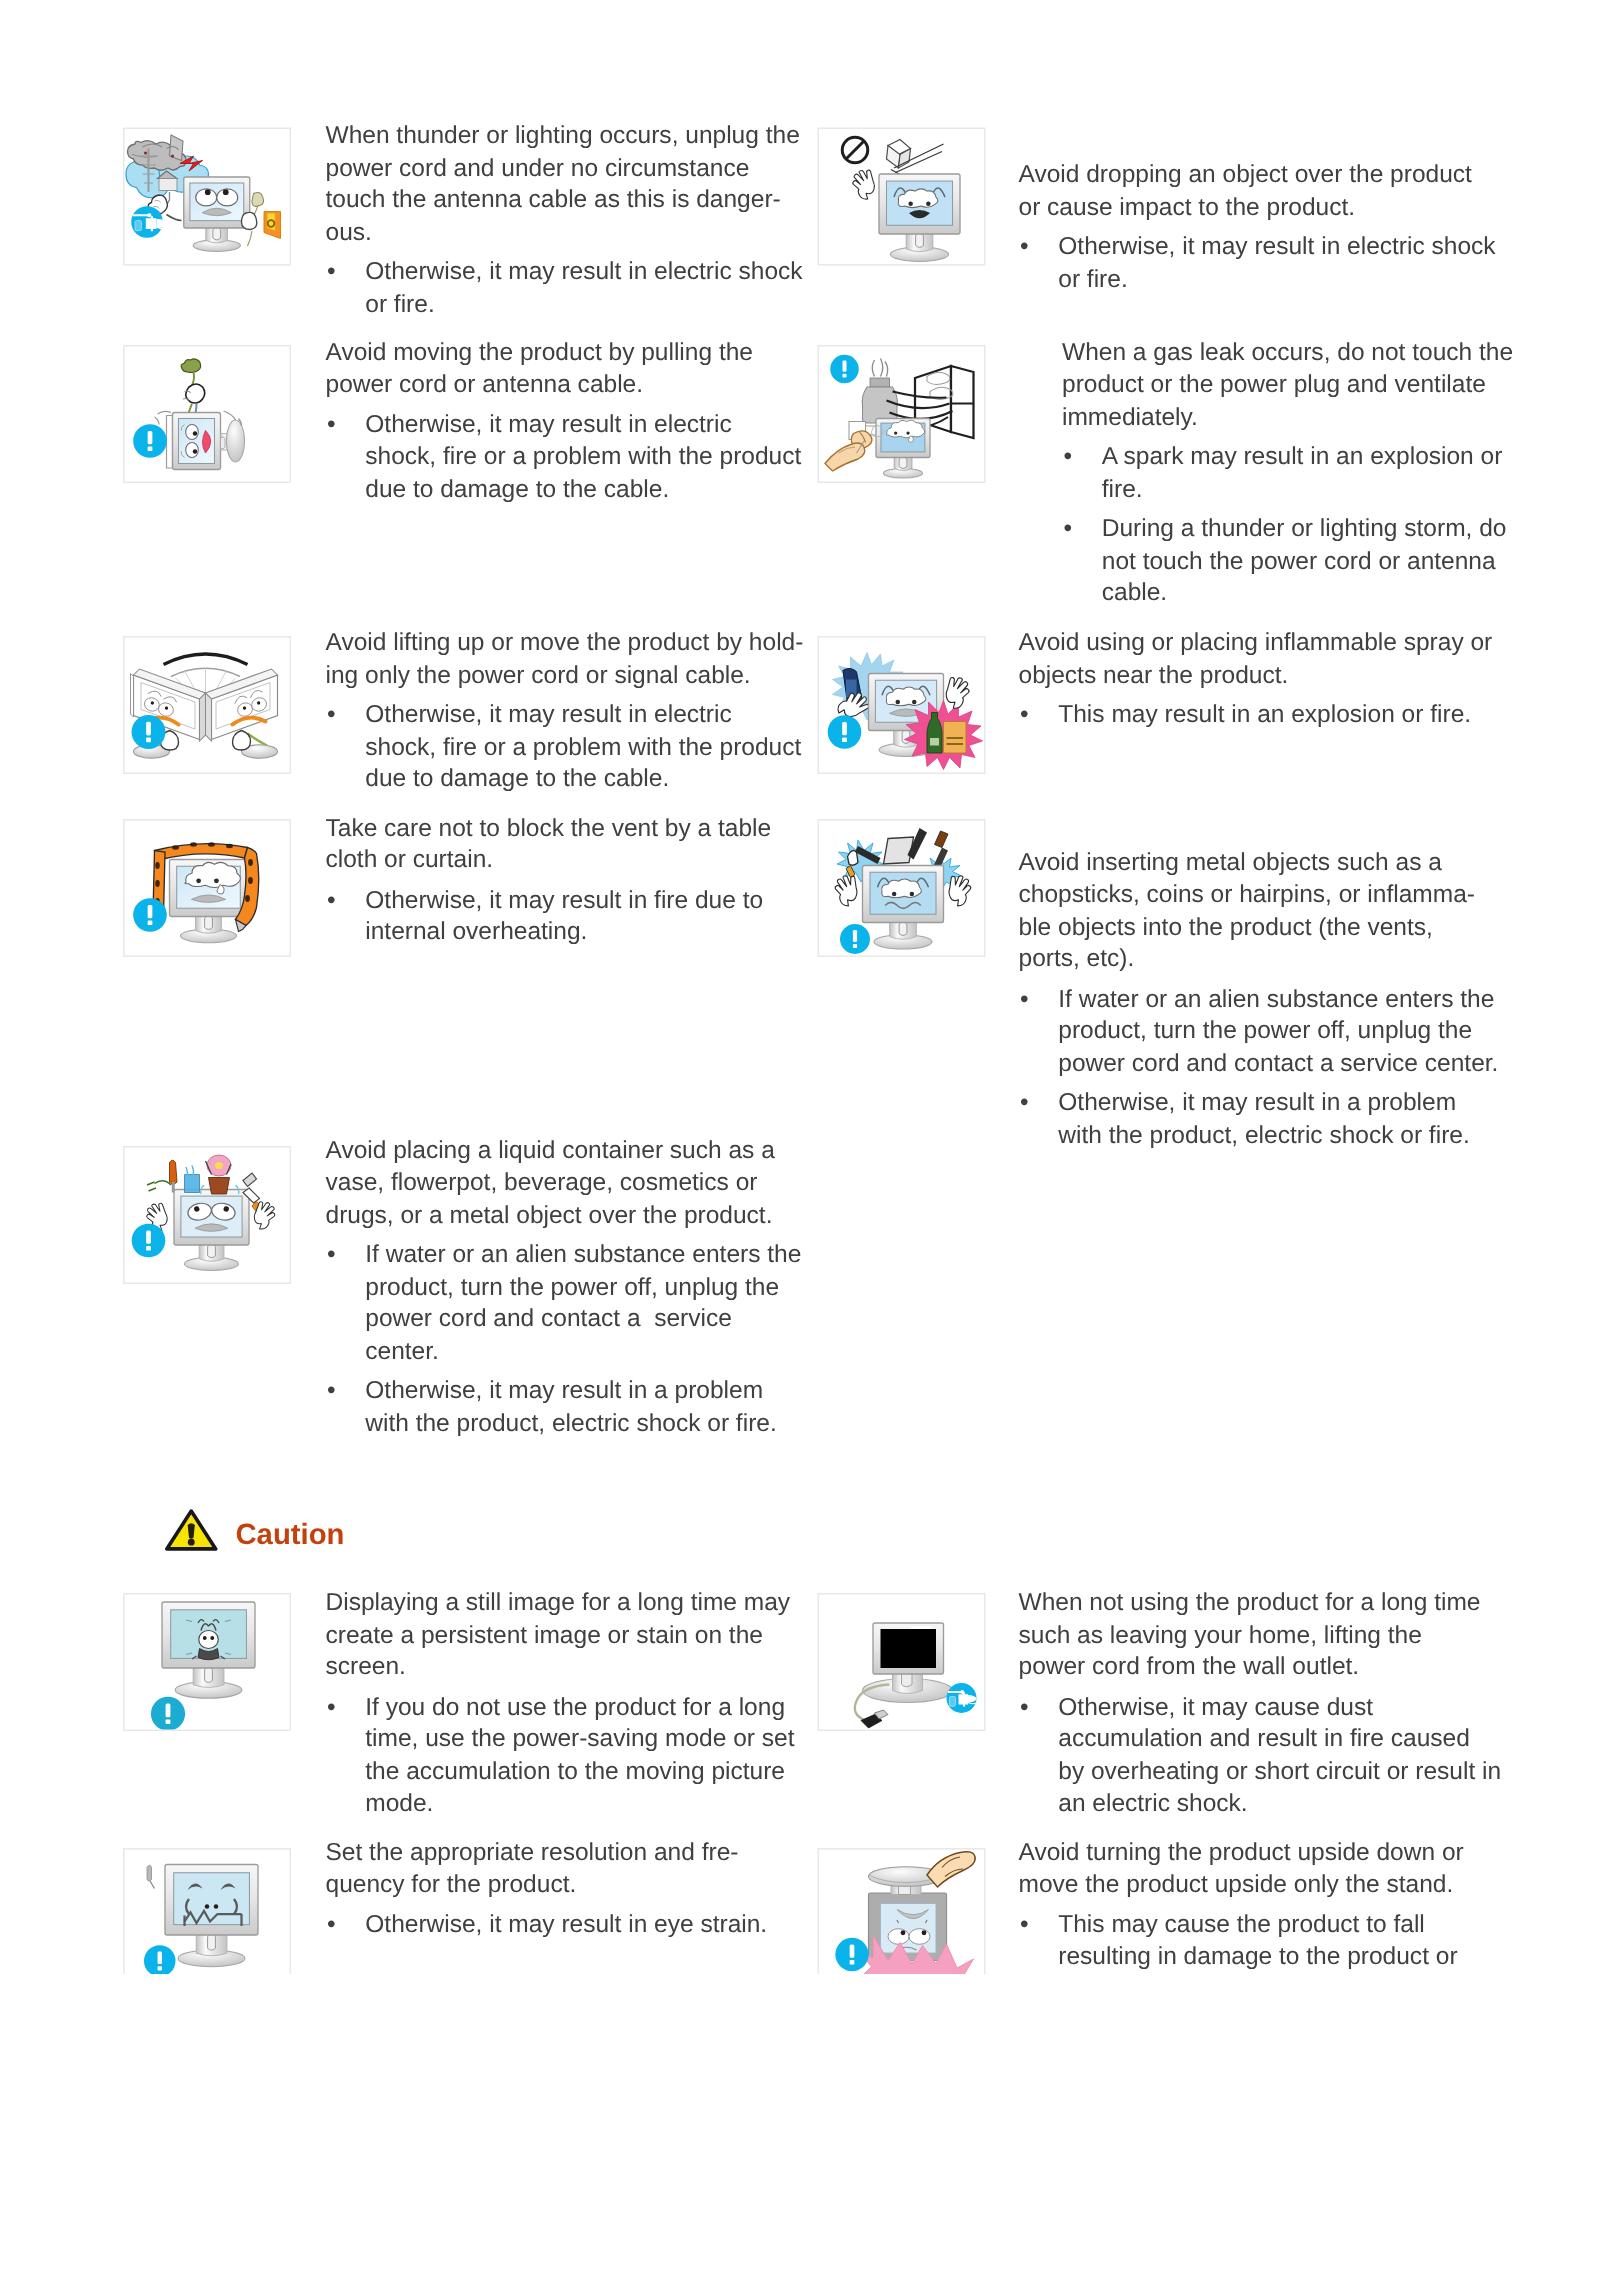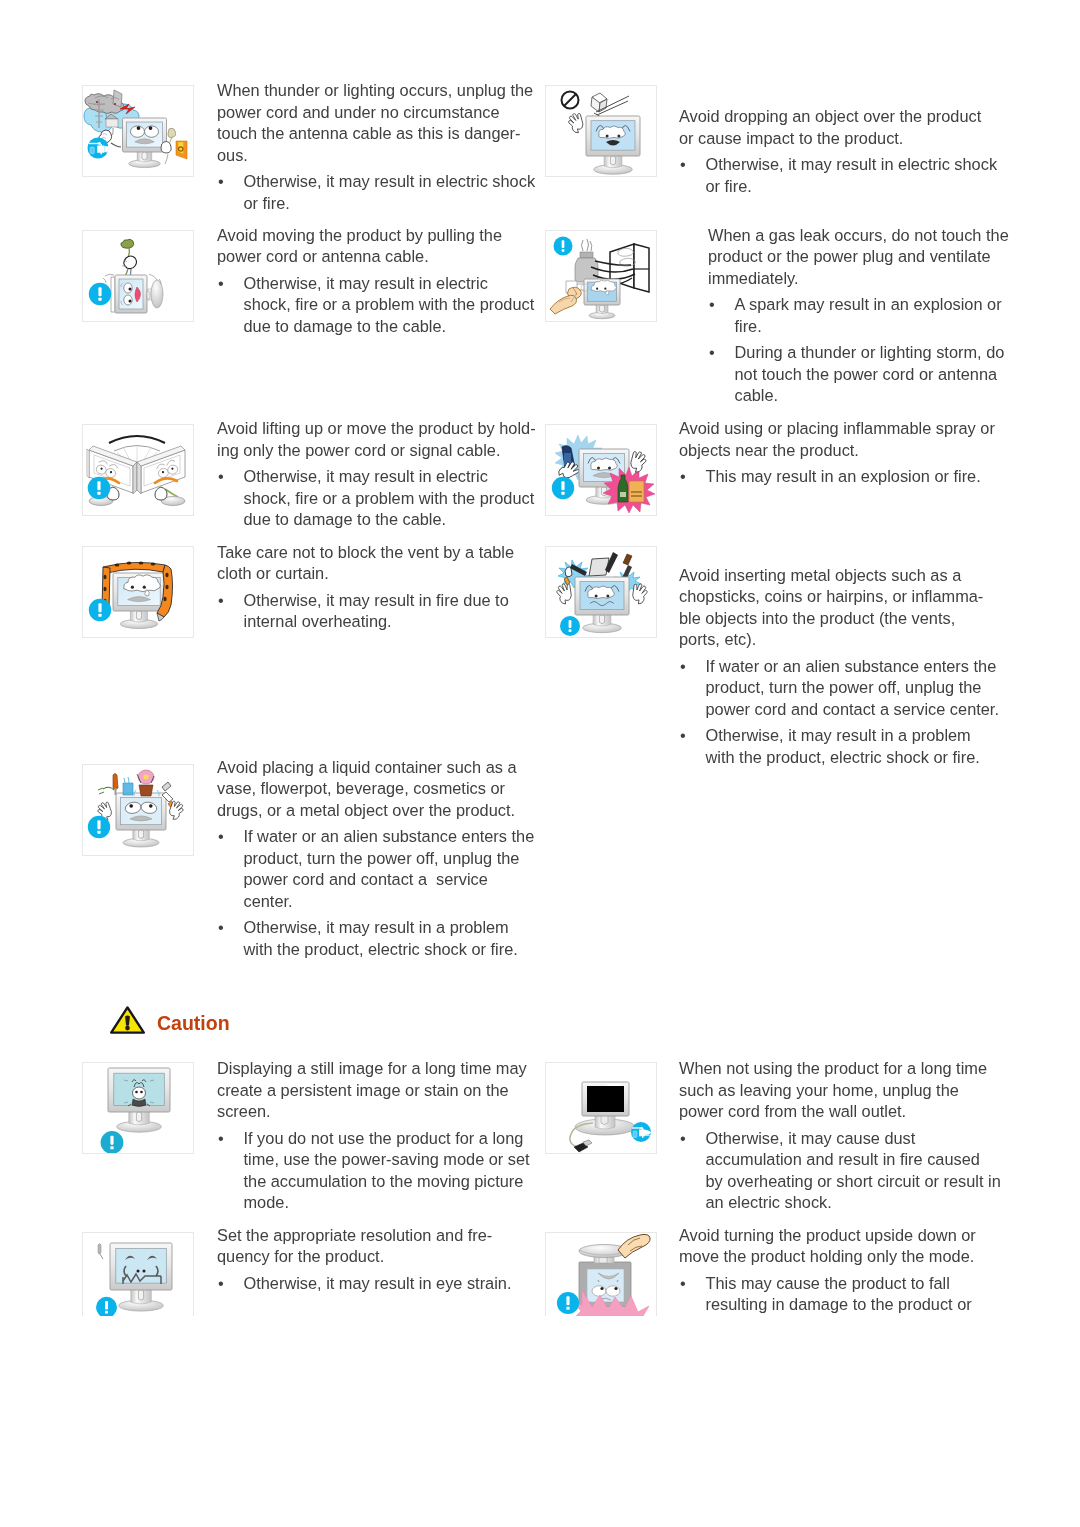--- a/index.html
+++ b/index.html
@@ -905,21 +905,21 @@
  <rect x="87" y="68" width="4" height="6.5" rx=".9" fill="#5ec9f1" stroke="#a9e4f8" stroke-width=".5"></rect>
  <path d="M93 66.5 h3 v-1.3 h1.4 v1.3 h2 v6.8 h-2 v1.4 h-1.4 v-1.4 h-3z" fill="#fff"></path>
  <path d="M99 67 q5 0 6 2.5 q-1 2.5 -6 2.5z" fill="#fff"></path>
  <path d="M99 72 q5 1.6 7 0" fill="none" stroke="#fff" stroke-width=".8"></path>
 </g>
 </svg>
     </div>
   <div class="block" style="left:679px;top:1058px;">
     <div class="para">
       <span class="ln">When not using the product for a long time</span>
-      <span class="ln">such as leaving your home, unplug the</span>
+      <span class="ln">such as leaving your home, lifting the</span>
       <span class="ln">power cord from the wall outlet.</span>
     </div>
     <div class="bl">
         <span class="dot">•</span>
       <span class="ln">Otherwise, it may cause dust</span>
       <span class="ln">accumulation and result in fire caused</span>
       <span class="ln">by overheating or short circuit or result in</span>
       <span class="ln">an electric shock.</span>
     </div>
   </div>
@@ -974,21 +974,21 @@
 <g>
           <circle cx="22" cy="70" r="11.1" fill="#0ab3ea"></circle>
           <rect x="20.45" y="63.34" width="3.11" height="8.88" rx="1.00" fill="#fff"></rect>
           <rect x="20.45" y="73.66" width="3.11" height="3.00" rx="0.56" fill="#fff"></rect>
         </g>
 </svg>
     </div>
   <div class="block" style="left:679px;top:1224.8px;">
     <div class="para">
       <span class="ln">Avoid turning the product upside down or</span>
-      <span class="ln">move the product holding only the mode.</span>
+      <span class="ln">move the product upside only the stand.</span>
     </div>
     <div class="bl">
         <span class="dot">•</span>
       <span class="ln">This may cause the product to fall</span>
       <span class="ln">resulting in damage to the product or</span>
       <span class="ln">injury.</span>
     </div>
   </div>
   <div class="caution" style="left:157px;top:1011.8px;">Caution</div>
   <div style="position:absolute;left:109px;top:1005px;width:37px;height:30px;">

